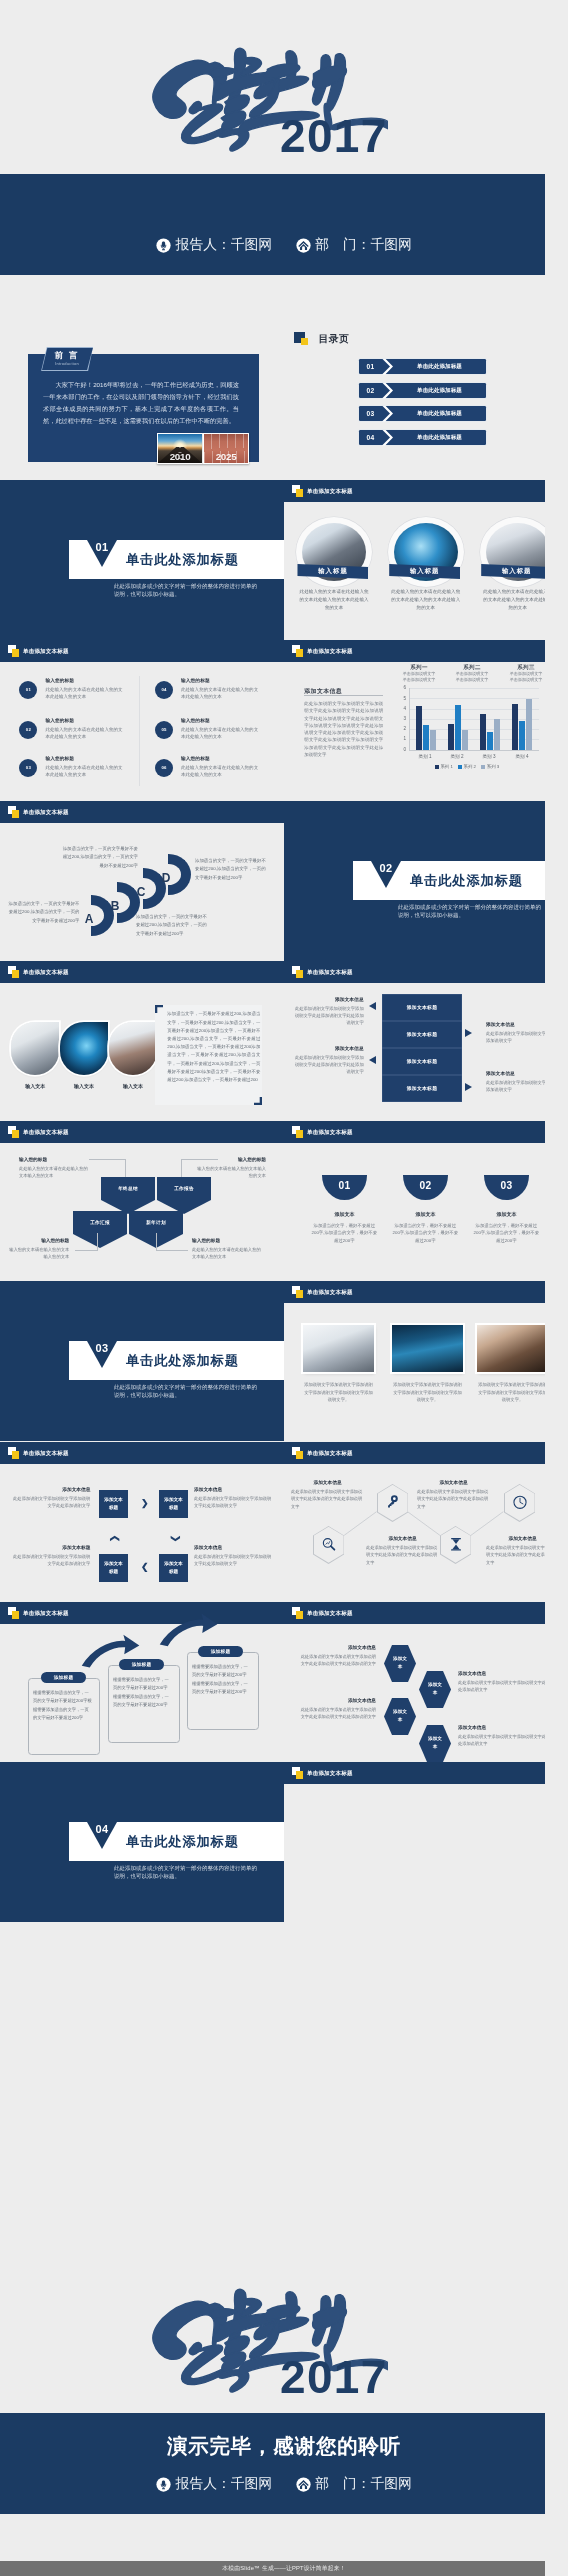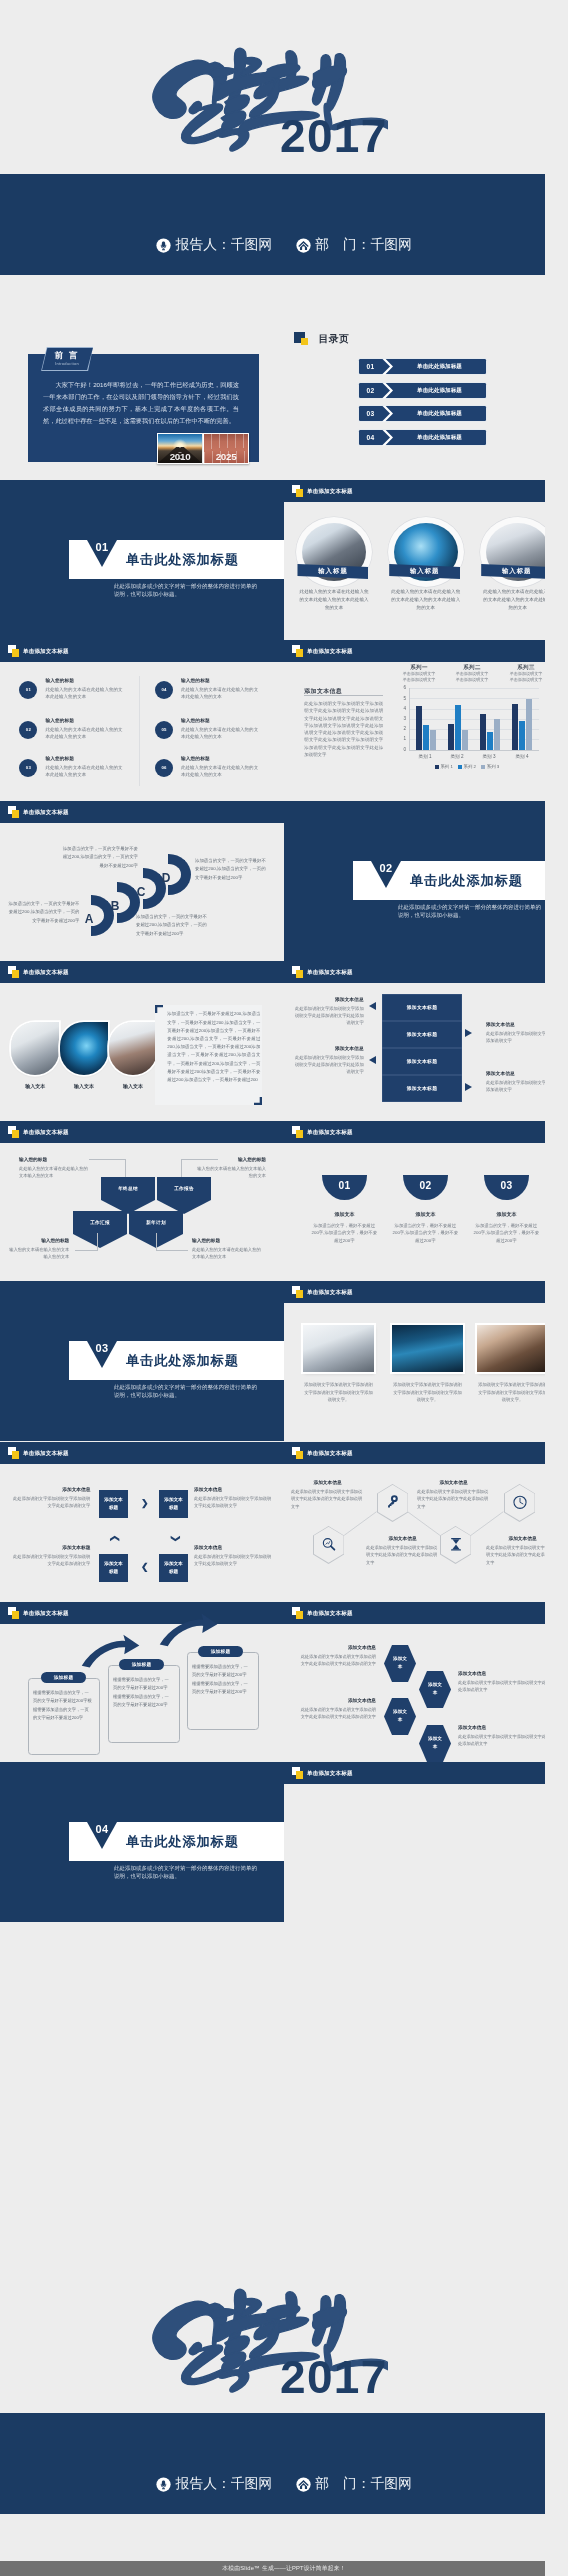--- a/index.html
+++ b/index.html
@@ -996,20 +996,21 @@
  C204 81 203 74 203 69 C203 66 204 63 206 65 Z"></path>
 
 <path d="M215 88 C226 84 242 81 256 81 C268 81 275 84 277 87 L277 94
  C271 90 262 88 251 88 C239 88 227 90 219 93 C214 95 211 94 211 92 C211 90 212 89 215 88 Z"></path>
 </g>
 </svg>
 
       <div class="logo-year">2017</div>
     </div>
     <div class="foot-bar">
+      <div class="t1">演示完毕，感谢您的聆听</div>
       <div class="meta" style="top:62px">
         <span class="unit">
           <svg width="15" height="15" viewBox="0 0 32 32">
               <circle cx="16" cy="16" r="15.2" fill="#fff"></circle>
               <path d="M16 7.2c-2.0 0-3.5 1.5-3.5 3.4v5.3c0 1.9 1.5 3.4 3.5 3.4s3.5-1.5 3.5-3.4v-5.3c0-1.9-1.5-3.4-3.5-3.4z M10.2 14.4v1.9c0 3.0 2.3 5.5 5.2 5.8v2.1h-2.6v1.8h6.4v-1.8h-2.6v-2.1c2.9-.3 5.2-2.8 5.2-5.8v-1.9h-1.7v1.9c0 2.4-1.9 4.3-4.1 4.3s-4.1-1.9-4.1-4.3v-1.9z" fill="#1b3b63"></path>
             </svg>
             <span>报告人：千图网</span>
         </span>
         <span class="gap"></span>
         <span class="unit">

